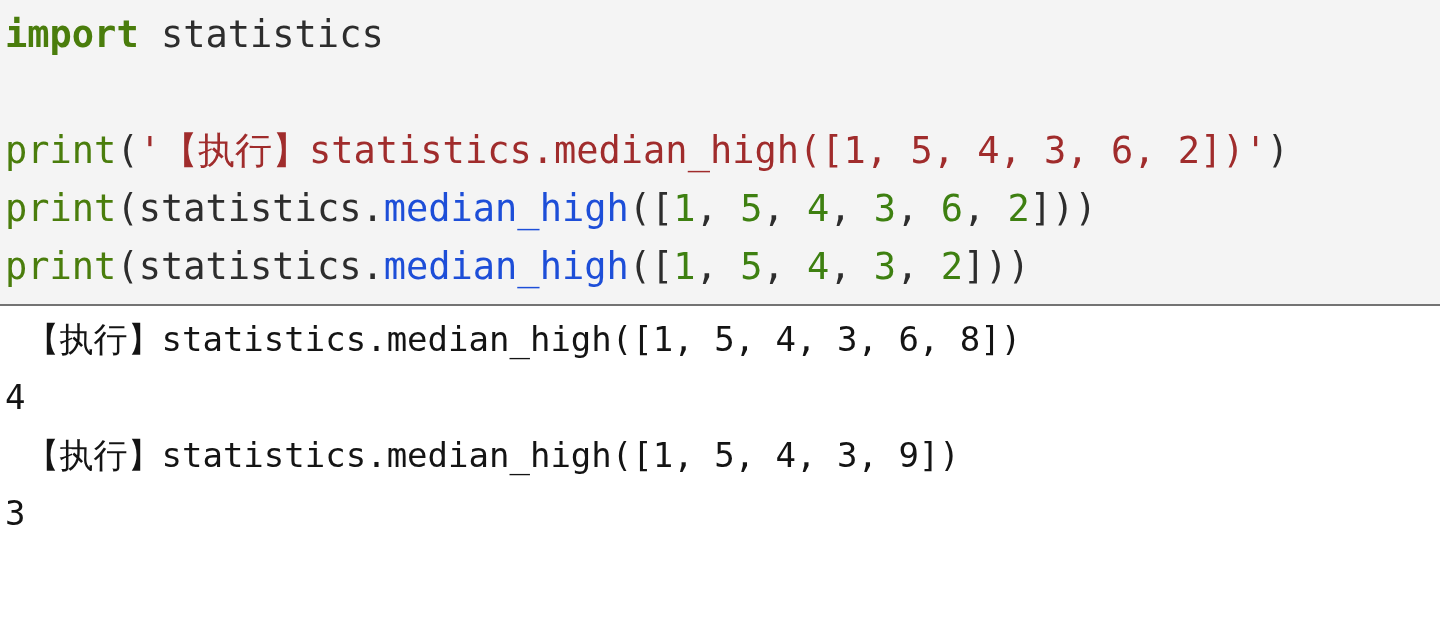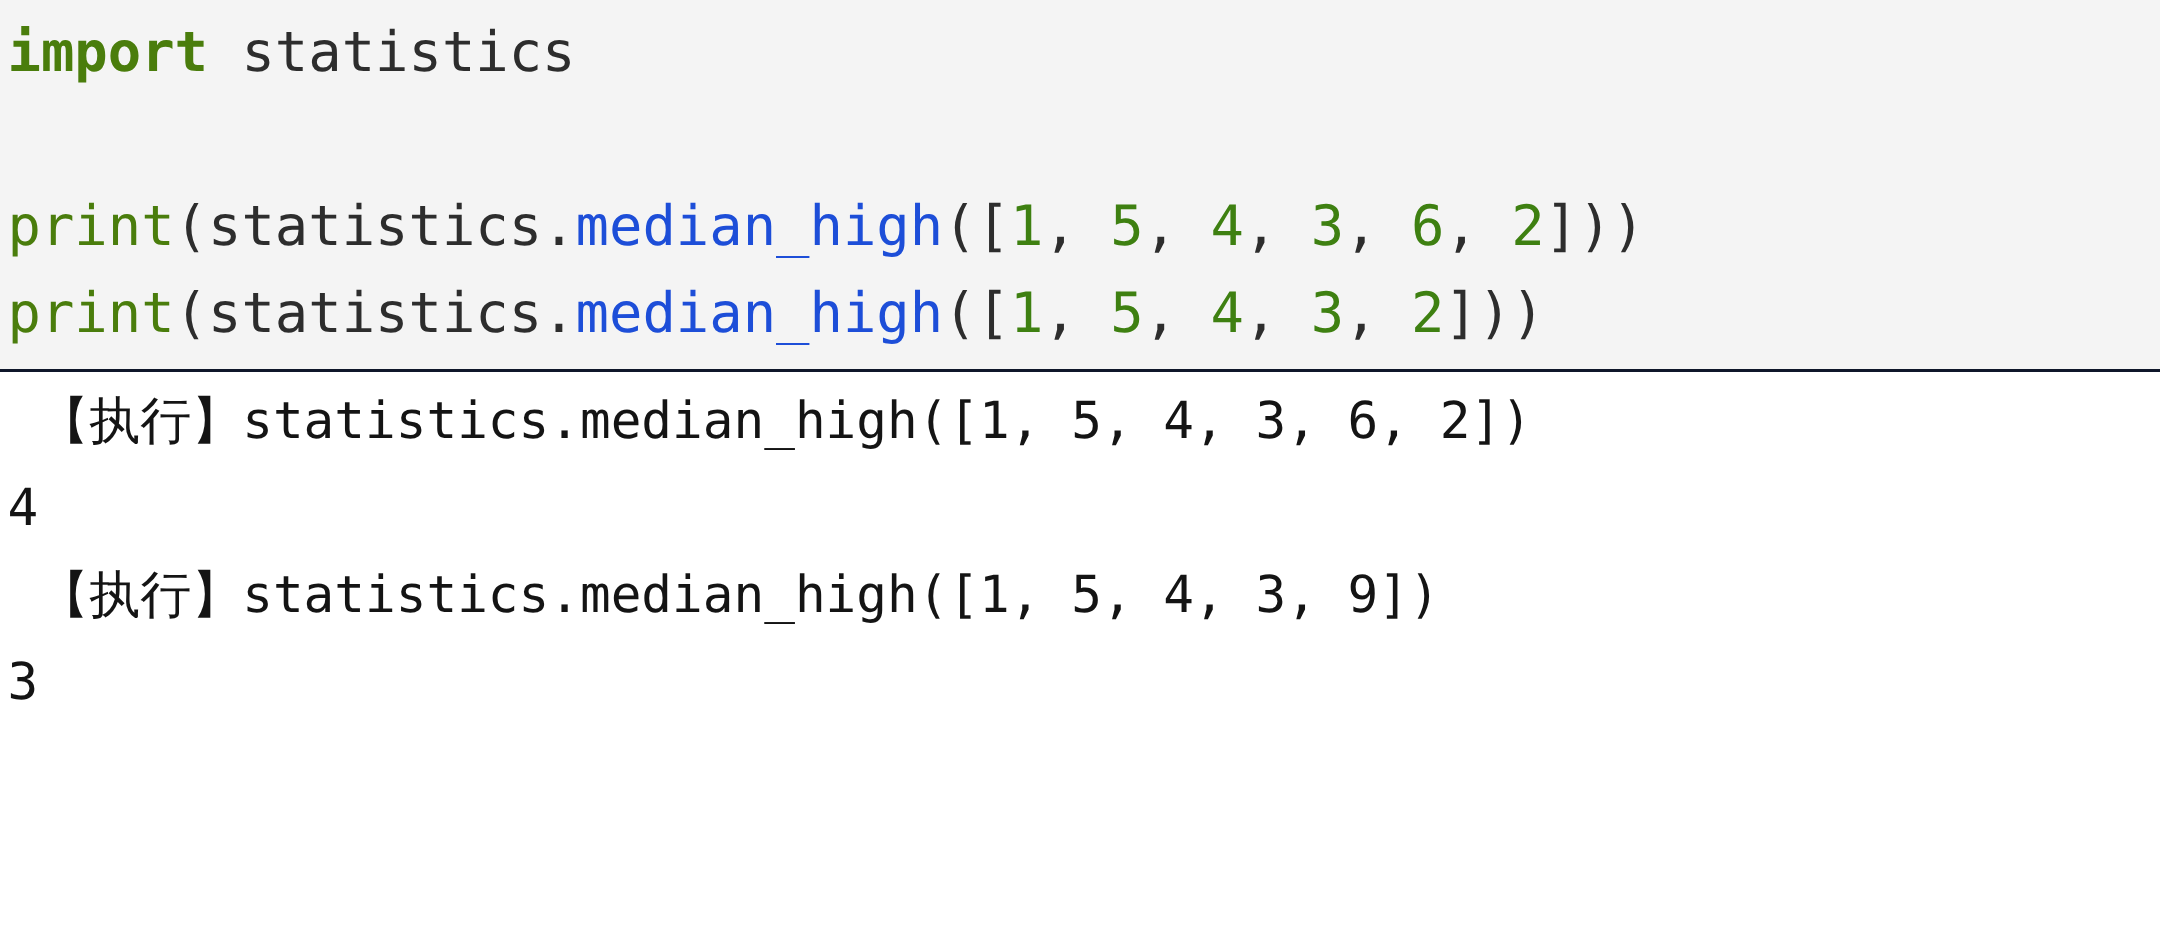--- a/index.html
+++ b/index.html
@@ -10,21 +10,21 @@
   body {
     width: 1440px;
     height: 627px;
     overflow: hidden;
     font-family: "DejaVu Sans Mono", "Liberation Mono", monospace;
   }
 
   
   .code-cell {
     background: #f4f4f4;
-    border-bottom: 2px solid #0f172a;
+    border-bottom: 2px solid #737373;
     padding: 6px 0 8px 0;
     box-sizing: border-box;
   }
   .code-line {
     font-family: "DejaVu Sans Mono", "Liberation Mono", monospace;
     font-size: 37px;
     line-height: 58px;
     height: 58px;
     white-space: pre;
     padding-left: 5px;
@@ -58,25 +58,26 @@
     padding-left: 5px;
   }
 </style>
 </head>
 <body>
 
 <div class="code-cell">
   <div id="code-lines">
       <div class="code-line"><span class="tok-kw">import</span><span class="tok-plain"> statistics</span></div>
       <div class="code-line blank">&nbsp;</div>
+      <div class="code-line"><span class="tok-builtin">print</span><span class="tok-punc">(</span><span class="tok-str">'【执行】statistics.median_high([1, 5, 4, 3, 6, 2])'</span><span class="tok-punc">)</span></div>
       <div class="code-line"><span class="tok-builtin">print</span><span class="tok-punc">(</span><span class="tok-plain">statistics.</span><span class="tok-func">median_high</span><span class="tok-punc">([</span><span class="tok-num">1</span><span class="tok-punc">, </span><span class="tok-num">5</span><span class="tok-punc">, </span><span class="tok-num">4</span><span class="tok-punc">, </span><span class="tok-num">3</span><span class="tok-punc">, </span><span class="tok-num">6</span><span class="tok-punc">, </span><span class="tok-num">2</span><span class="tok-punc">]))</span></div>
       <div class="code-line"><span class="tok-builtin">print</span><span class="tok-punc">(</span><span class="tok-plain">statistics.</span><span class="tok-func">median_high</span><span class="tok-punc">([</span><span class="tok-num">1</span><span class="tok-punc">, </span><span class="tok-num">5</span><span class="tok-punc">, </span><span class="tok-num">4</span><span class="tok-punc">, </span><span class="tok-num">3</span><span class="tok-punc">, </span><span class="tok-num">2</span><span class="tok-punc">]))</span></div>
     </div>
 </div>
 
 <div class="output-area">
   <div id="output-lines">
-      <div class="output-line"> 【执行】statistics.median_high([1, 5, 4, 3, 6, 2])</div>
+      <div class="output-line"> 【执行】statistics.median_high([1, 5, 4, 3, 6, 8])</div>
       <div class="output-line">4</div>
       <div class="output-line"> 【执行】statistics.median_high([1, 5, 4, 3, 9])</div>
       <div class="output-line">3</div>
     </div>
 </div>
 
 </body></html>

